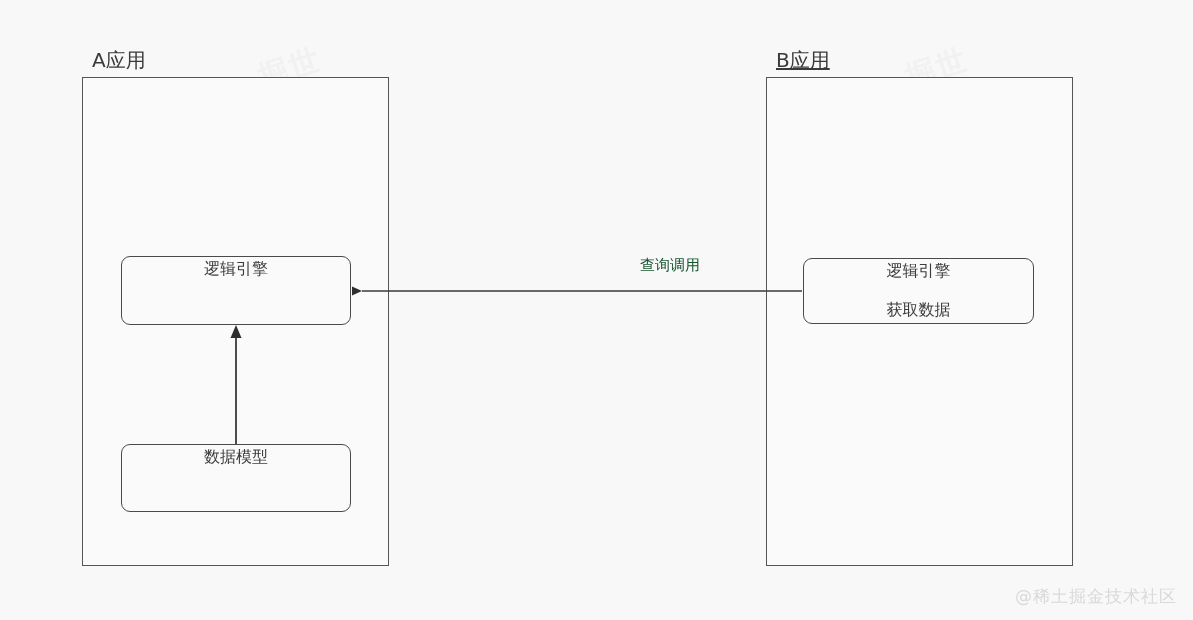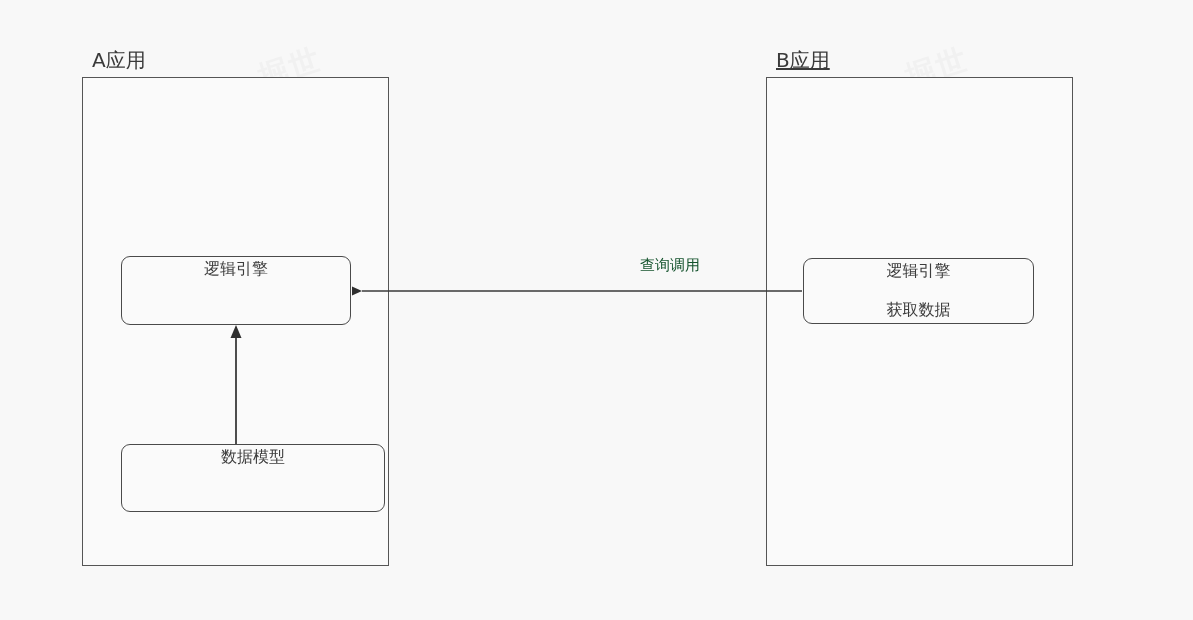--- a/index.html
+++ b/index.html
@@ -127,23 +127,24 @@
       <path d="M236,325 L241.5,338 L230.5,338 Z" fill="#2e2e2e"></path>
     </g>
   </svg>
 
   <div class="edge-label" style="left:640px; top:258px;">查询调用</div>
 
   <div class="node" style="left:121px; top:256px; width:230px; height:69px;">
     <span class="line">逻辑引擎</span>
   </div>
 
-  <div class="node" style="left:121px; top:444px; width:264px; height:68px;">
+  <div class="node" style="left:121px; top:444px; width:230px; height:68px;">
     <span class="line">数据模型</span>
   </div>
 
   <div class="node" style="left:803px; top:258px; width:231px; height:66px;">
     <span class="line">逻辑引擎</span>
     <span class="line">获取数据</span>
   </div>
 
+  <div class="credit">@稀土掘金技术社区</div>
 
 </div>
 
 </body></html>

